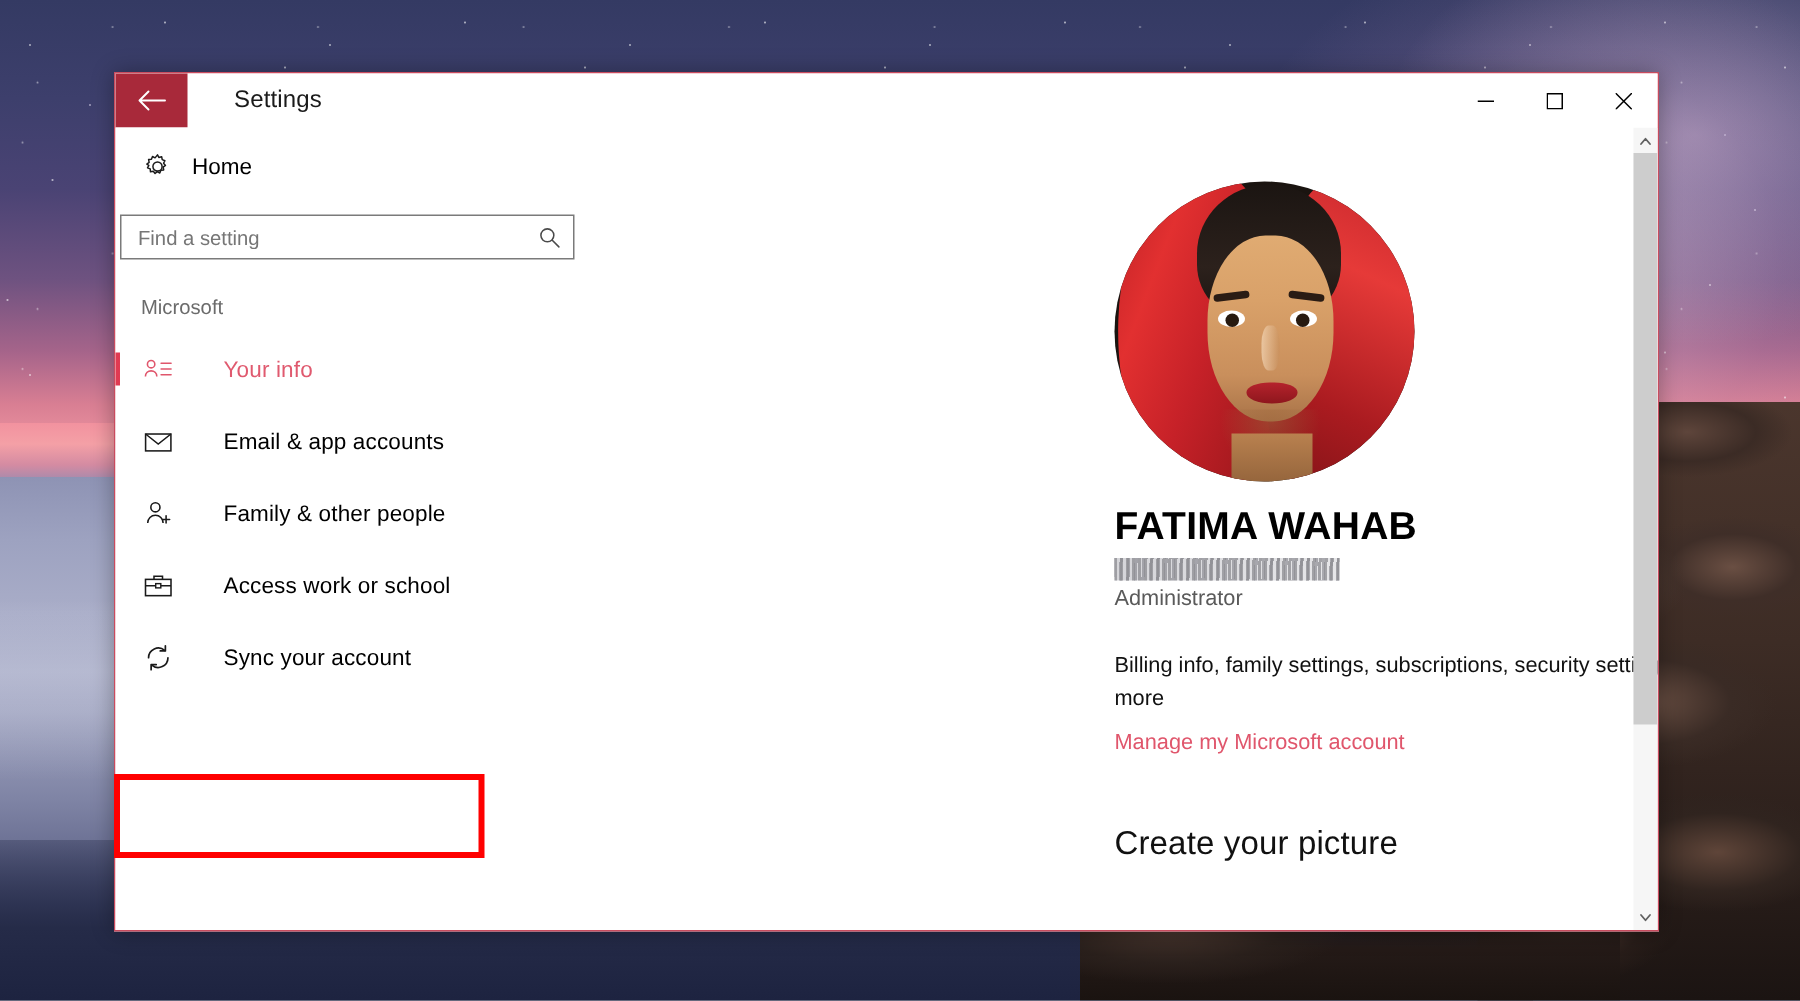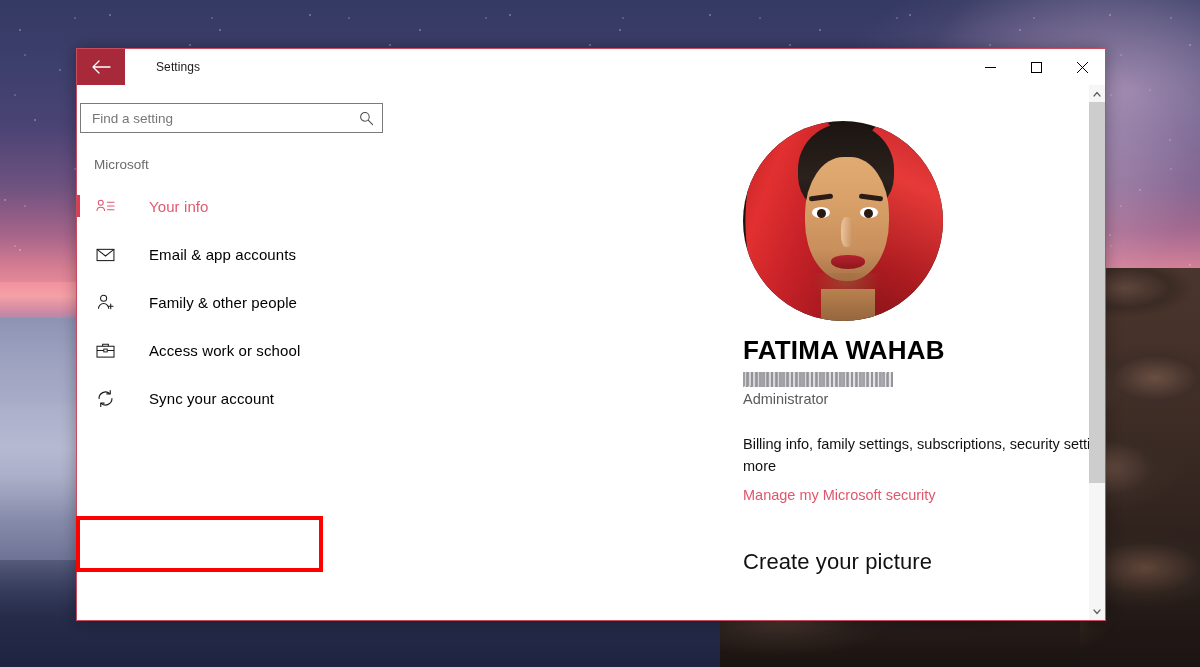--- a/index.html
+++ b/index.html
@@ -108,21 +108,21 @@
     height:36px; flex:0 0 36px; display:flex; align-items:stretch;
     background:#ffffff; position:relative;
   }
   .back-btn {
     width:48px; flex:0 0 48px; background:#a8293a;
     display:flex; align-items:center; justify-content:center; cursor:pointer;
   }
   .back-btn svg { display:block; }
   .title-text {
     display:flex; align-items:center; padding-left:31px;
-    font-size:12px; color:#1a1a1a; letter-spacing:.1px;
+    font-size:16px; color:#1a1a1a; letter-spacing:.1px;
   }
   .win-controls { margin-left:auto; display:flex; }
   .win-btn {
     width:46px; display:flex; align-items:center; justify-content:center;
     cursor:pointer;
   }
 
   
   .win-body { flex:1; display:flex; min-height:0; position:relative; }
 
@@ -336,20 +336,29 @@
           <path d="M0 0 L11 11 M11 0 L0 11" stroke="#000" stroke-width="1"></path>
         </svg>
       </div>
     </div>
   </div>
 
   <div class="win-body">
 
     <div class="sidebar">
 
+      <div class="home-row">
+        <span class="home-icon">
+          <svg width="18" height="18" viewBox="0 0 20 20">
+            <path d="M10 6.6a3.4 3.4 0 1 0 0 6.8 3.4 3.4 0 0 0 0-6.8z" fill="none" stroke="#1a1a1a" stroke-width="1.1"></path>
+            <path d="M10 1.4l1 1.9 2.1-.5.4 2.1 2 .8-1 1.9 1.4 1.6-1.7 1.3.4 2.1-2.1.2-.8 2-1.9-1-1.6 1.4-1.3-1.7-2.1.4-.2-2.1-2-.8 1-1.9L2.1 8.2 3.8 6.9 3.4 4.8l2.1-.2.8-2 1.9 1z" fill="none" stroke="#1a1a1a" stroke-width="1.1" stroke-linejoin="round"></path>
+          </svg>
+        </span>
+        <span class="home-label">Home</span>
+      </div>
 
       <div class="search-wrap">
         <div class="search-box">
           <input type="text" value="" placeholder="Find a setting" style="">
           <span class="search-icon">
             <svg width="15" height="15" viewBox="0 0 16 16">
               <circle cx="6.3" cy="6.3" r="4.6" fill="none" stroke="#4a4a4a" stroke-width="1.1"></circle>
               <path d="M9.8 9.8 L14.5 14.5" stroke="#4a4a4a" stroke-width="1.1" stroke-linecap="round"></path>
             </svg>
           </span>
@@ -442,21 +451,21 @@
           <div class="chin-shadow"></div>
           <div class="neck"></div>
         </div>
 
         <div class="user-name">FATIMA WAHAB</div>
         <div class="user-email"></div>
         <div class="user-role">Administrator</div>
 
         <div class="desc">Billing info, family settings, subscriptions, security settings, and more</div>
 
-        <a class="link">Manage my Microsoft security</a>
+        <a class="link">Manage my Microsoft account</a>
         <br>
 
         <div class="section-heading">Create your picture</div>
       </div>
 
       <div class="scrollbar">
         <div class="sb-arrow">
           <svg width="8" height="6" viewBox="0 0 8 6">
             <path d="M1 5 L4 1.5 L7 5" fill="none" stroke="#606060" stroke-width="1.2" stroke-linecap="round" stroke-linejoin="round"></path>
           </svg>

